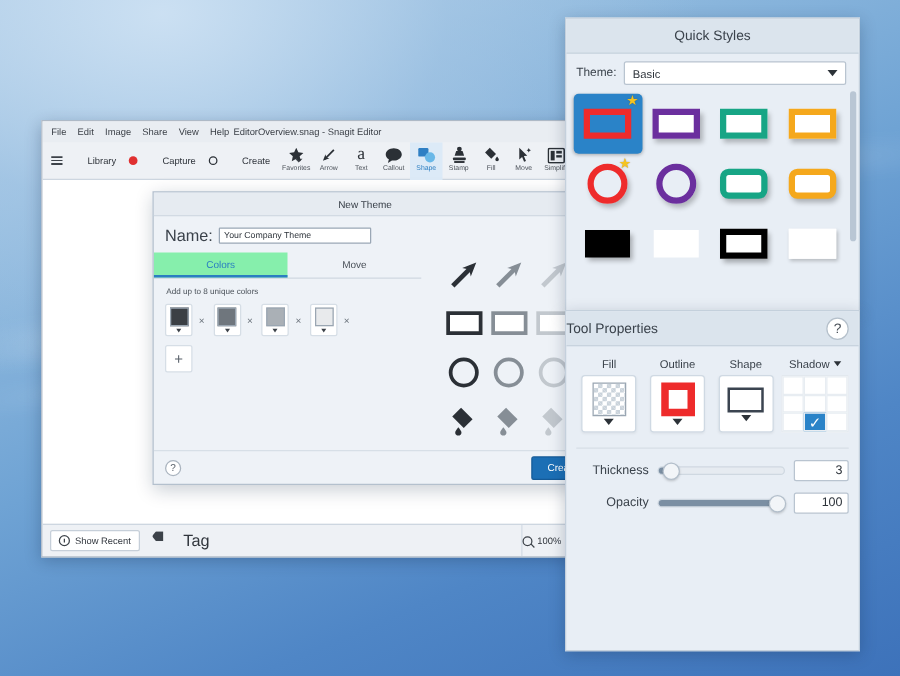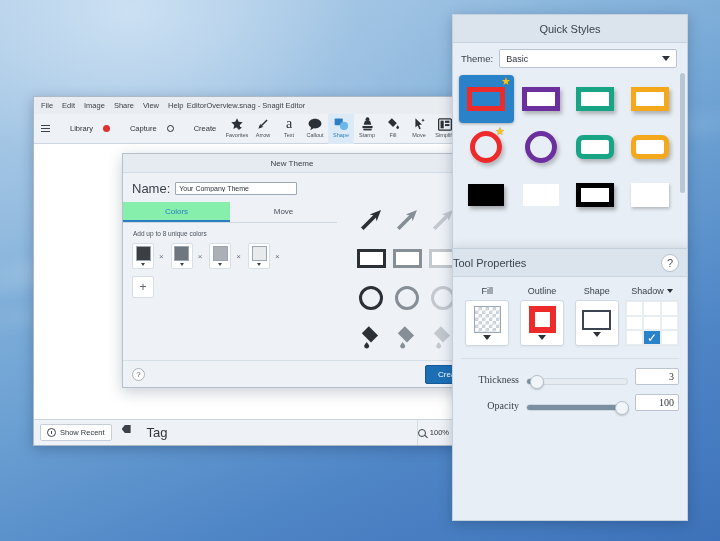--- a/index.html
+++ b/index.html
@@ -255,21 +255,21 @@
   .shape-sw { width: 29px; height: 20px; border: 2px solid #3b4450; background: #fff; }
   .shadow-grid {
     width: 54px; height: 46px; display: grid;
     grid-template-columns: repeat(3, 1fr); grid-template-rows: repeat(3, 1fr);
     background: #fff; border: 1px solid #e2e8ee;
   }
   .shadow-grid div { border: 1px solid #e8edf2; }
   .shadow-grid div.on { background: #2a83c8; display:flex; align-items:center; justify-content:center;
     color:#fff; font-size: 12px; line-height: 1; }
   .tp-divider { height: 1px; background: #d6dee6; margin: 12px 8px 0; }
-  .slider-row { display:flex; align-items:flex-end; padding: 9px 8px 0 8px; gap: 7px; font-family: Liberation Serif, serif; }
+  .slider-row { display:flex; align-items:center; padding: 9px 8px 0 8px; gap: 7px; }
   .slider-row .slbl { font-size: 10px; color: #3a424b; width: 58px; text-align: right; }
   .track { flex: 1; height: 7px; border-radius: 4px; background: #e6ebf1;
     border: 1px solid #cfd8e1; position: relative; }
   .track .fill { position:absolute; left:0; top:0; bottom:0; background: #7b8fa3; border-radius: 4px 0 0 4px; }
   .track .knob { position:absolute; top: -4px; width: 14px; height: 14px; border-radius: 50%;
     background: #f2f5f8; border: 1px solid #b3bfcb; box-shadow: 0 1px 2px rgba(0,0,0,0.18); }
   .num-box {
     width: 44px; height: 17px; background: #fff; border: 1px solid #b9c4d0; border-radius: 2px;
     font-size: 10px; color: #2e343b; text-align: right; padding-right: 4px; line-height: 15px;
   }

